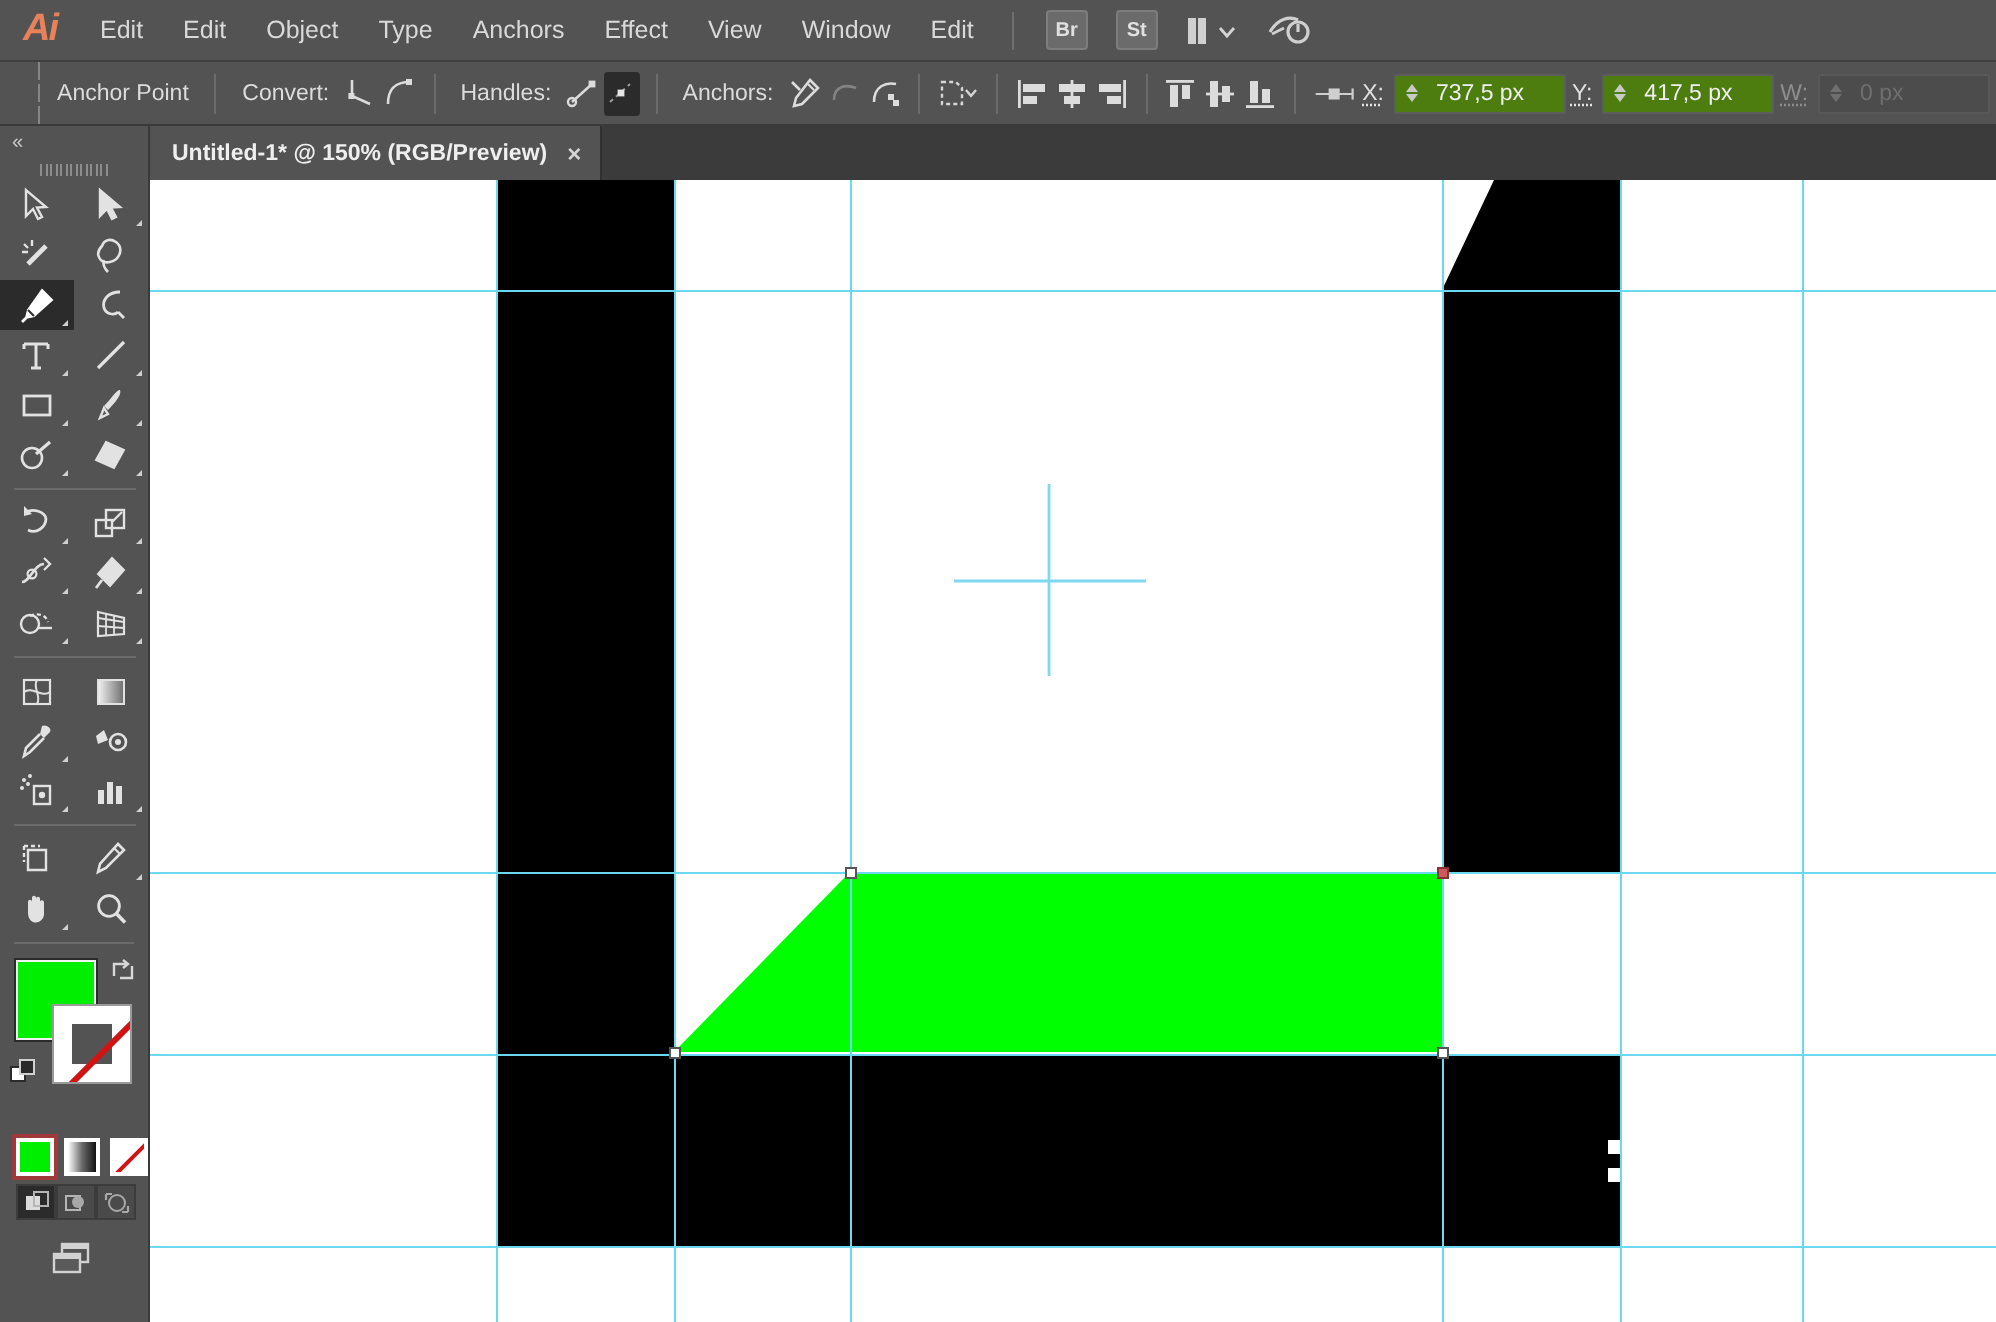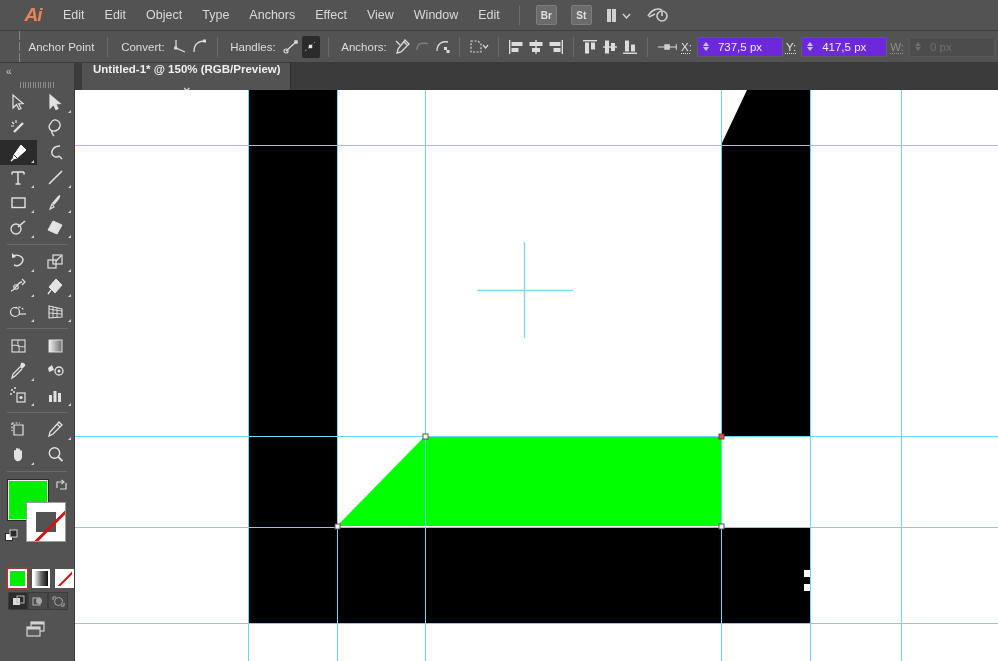--- a/index.html
+++ b/index.html
@@ -9,21 +9,20 @@
     background:#535353; color:#d8d8d8;
     font-size:12px; -webkit-font-smoothing:none;
   }
   #app { position:relative; width:998px; height:661px; }
 
   
   .menubar {
     position:absolute; left:0; top:0; width:998px; height:31px;
     background:#535353; display:flex; align-items:center;
     border-bottom:1px solid #3f3f3f;
-    padding-left:13px;
   }
   .ai-logo {
     width:40px; height:31px; display:flex; align-items:center;
     justify-content:center; font-weight:bold; font-size:19px;
     font-style:italic; color:#e8825a; letter-spacing:-1px;
   }
   .menu-item {
     padding:0 10px; height:31px; line-height:31px;
     font-size:12.5px; color:#d9d9d9; cursor:default; white-space:nowrap;
   }
@@ -67,21 +66,21 @@
   .numfield {
     display:flex; align-items:center; gap:3px; margin-right:3px;
   }
   .nf-label {
     font-size:11.5px; color:#e2e2e2; margin-right:2px;
     text-decoration:underline; text-decoration-style:dotted;
     text-underline-offset:2px;
   }
   .nf-box {
     display:flex; align-items:center; height:20px; min-width:86px;
-    background:#6d28d9; border:1px solid #5d5d5d; border-radius:1px;
+    background:#4d7c0f; border:1px solid #5d5d5d; border-radius:1px;
   }
   .nf-stepper {
     width:14px; display:flex; flex-direction:column; align-items:center;
     justify-content:center; gap:1px; padding-left:2px;
   }
   .nf-stepper b {
     width:0;height:0;border-left:3px solid transparent;
     border-right:3px solid transparent; display:block;
   }
   .nf-stepper b.up { border-bottom:4px solid #c9c9c9; }
@@ -95,25 +94,24 @@
   .numfield.disabled .nf-label { color:#8e8e8e; }
   .numfield.disabled .nf-stepper b.up { border-bottom-color:#6f6f6f; }
   .numfield.disabled .nf-stepper b.dn { border-top-color:#6f6f6f; }
 
   
   .tabbar {
     position:absolute; left:75px; top:63px; width:923px; height:27px;
     background:#3b3b3b;
   }
   .doctab {
-    position:absolute; left:7px; top:0; height:27px;
+    position:absolute; left:0; top:0; height:27px;
     display:flex; align-items:center; gap:10px; padding:0 9px 0 11px;
     background:#535353; color:#efefef; font-size:11.5px; font-weight:bold;
     border-right:1px solid #2f2f2f;
-    flex-direction:column;
   }
   .tab-close { font-size:12px; color:#d5d5d5; line-height:1; }
 
   
   .toolpanel {
     position:absolute; left:0; top:63px; width:75px; height:598px;
     background:#535353; border-right:1px solid #3a3a3a;
   }
   .tp-collapse {
     height:16px; display:flex; align-items:center; padding-left:6px;

